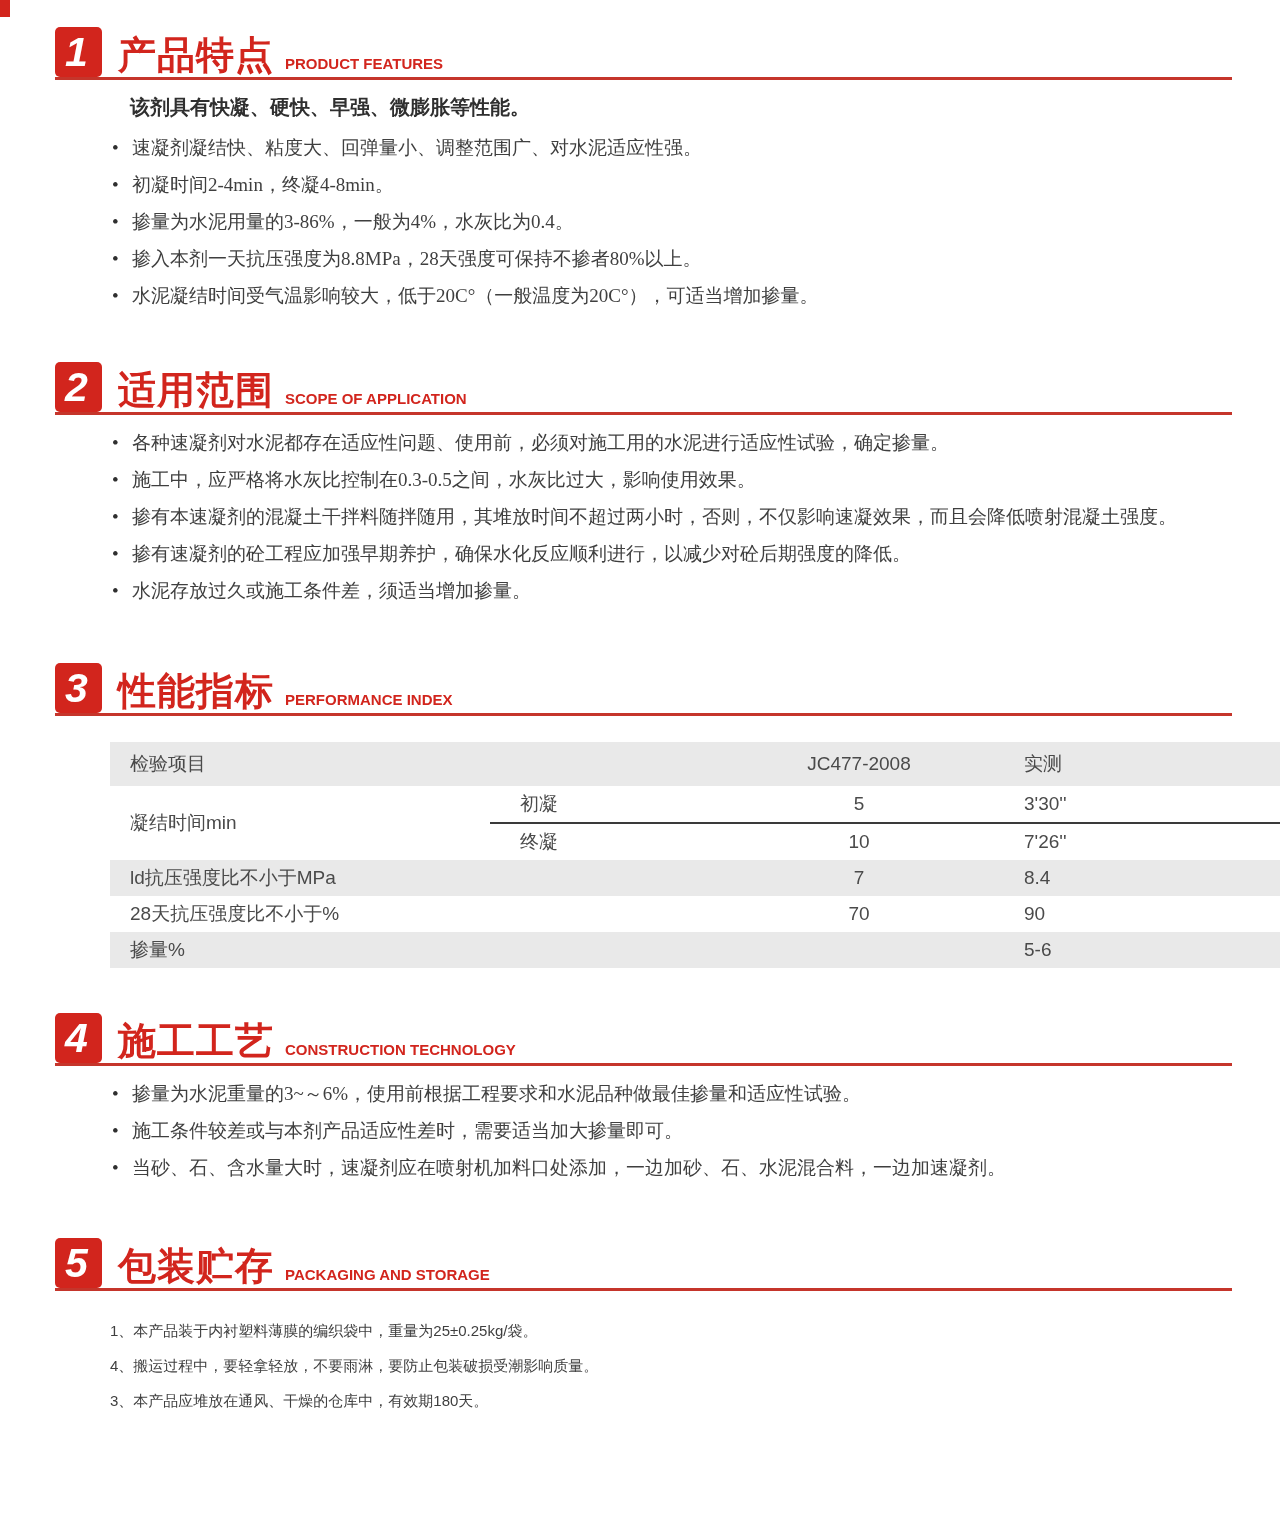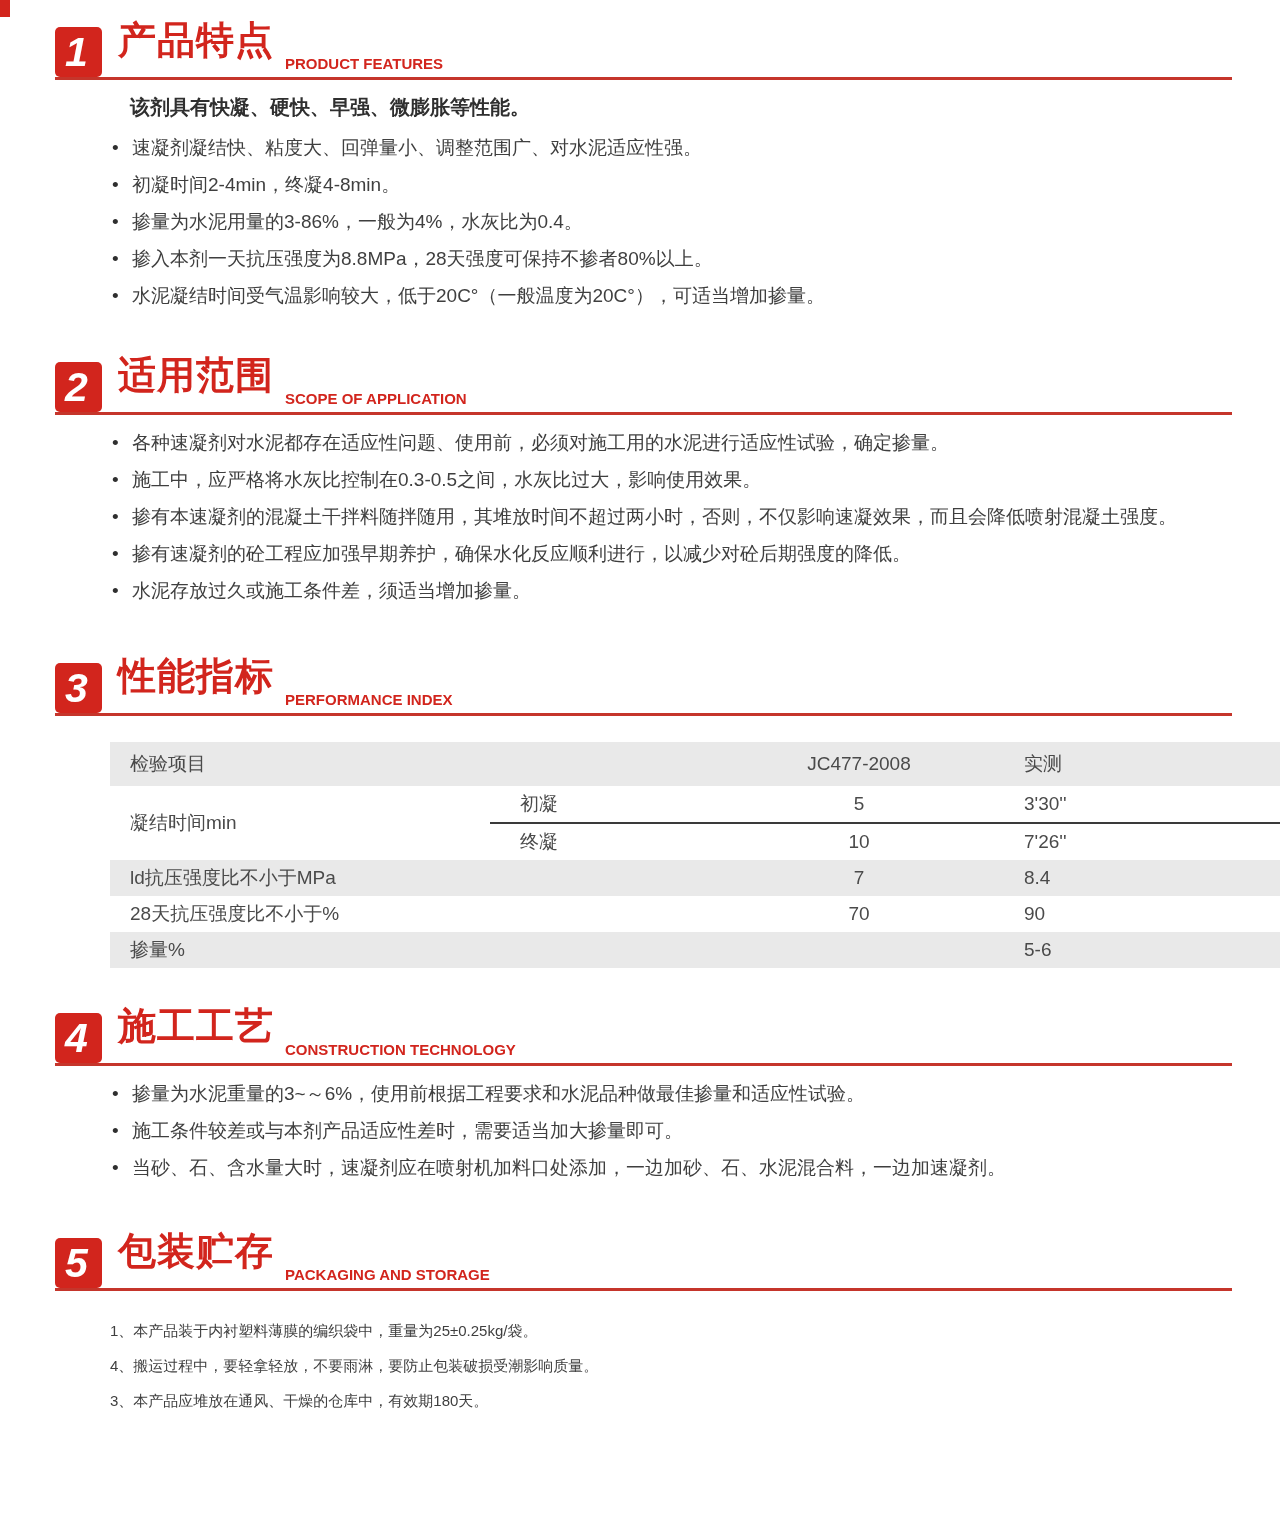--- a/index.html
+++ b/index.html
@@ -44,21 +44,21 @@
     justify-content: center;
     padding-right: 4px;
     box-sizing: border-box;
   }
   .title-zh {
     color: #d2251d;
     font-weight: bold;
     font-size: 38px;
     line-height: 1;
     margin-left: 16px;
-    padding-bottom: 18px;
+    padding-bottom: 3px;
     letter-spacing: 1px;
     white-space: nowrap;
   }
   .title-en {
     color: #d2251d;
     font-weight: bold;
     font-size: 15px;
     line-height: 1;
     margin-left: 11px;
     padding-bottom: 6px;
@@ -77,20 +77,21 @@
     margin: 10px 60px 0 110px;
     padding: 0;
     font-size: 19px;
     line-height: 35px;
     color: #3f3f3f;
   }
   ul.bullets li {
     position: relative;
     padding-left: 22px;
     margin: 0 0 2px 0;
+    font-family: Liberation Serif, serif;
   }
   ul.bullets li::before {
     content: "\2022";
     position: absolute;
     left: 2px;
     top: 0;
     color: #2f2f2f;
   }
   ol.numbered {
     list-style: none;

